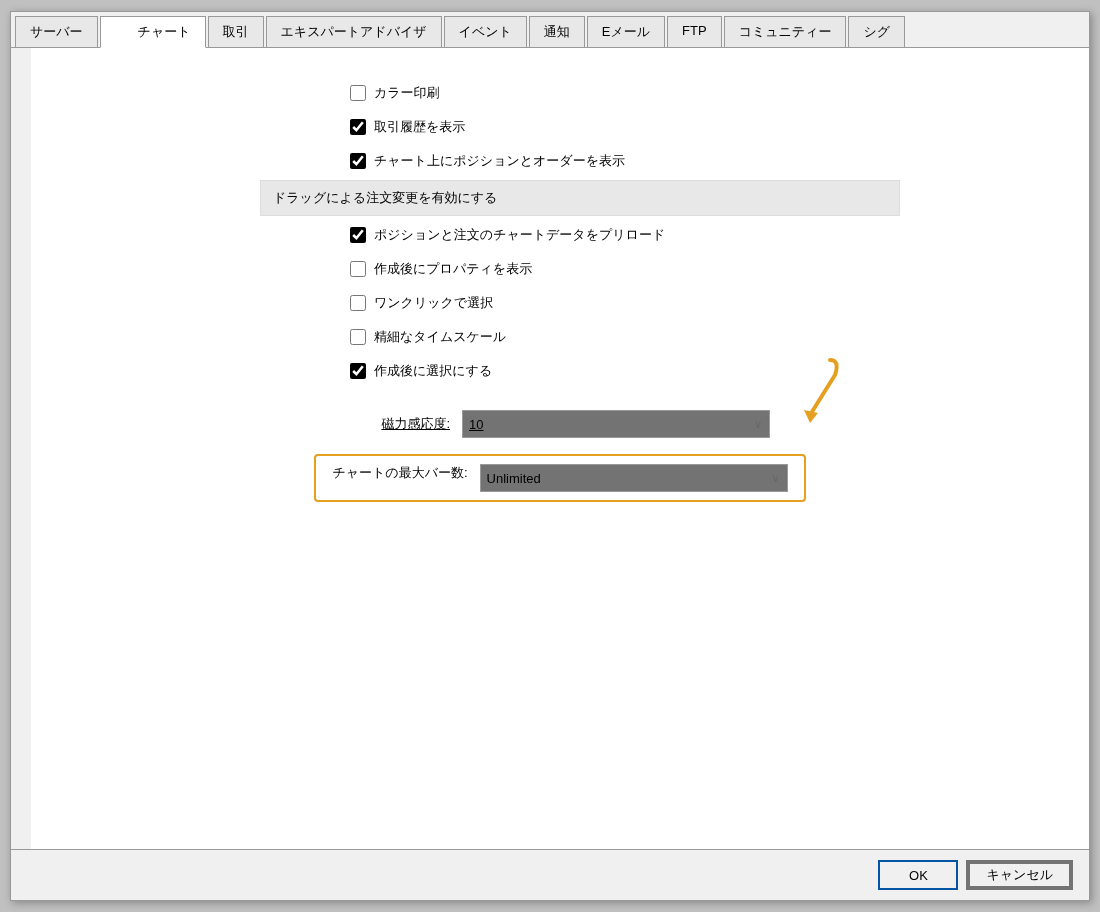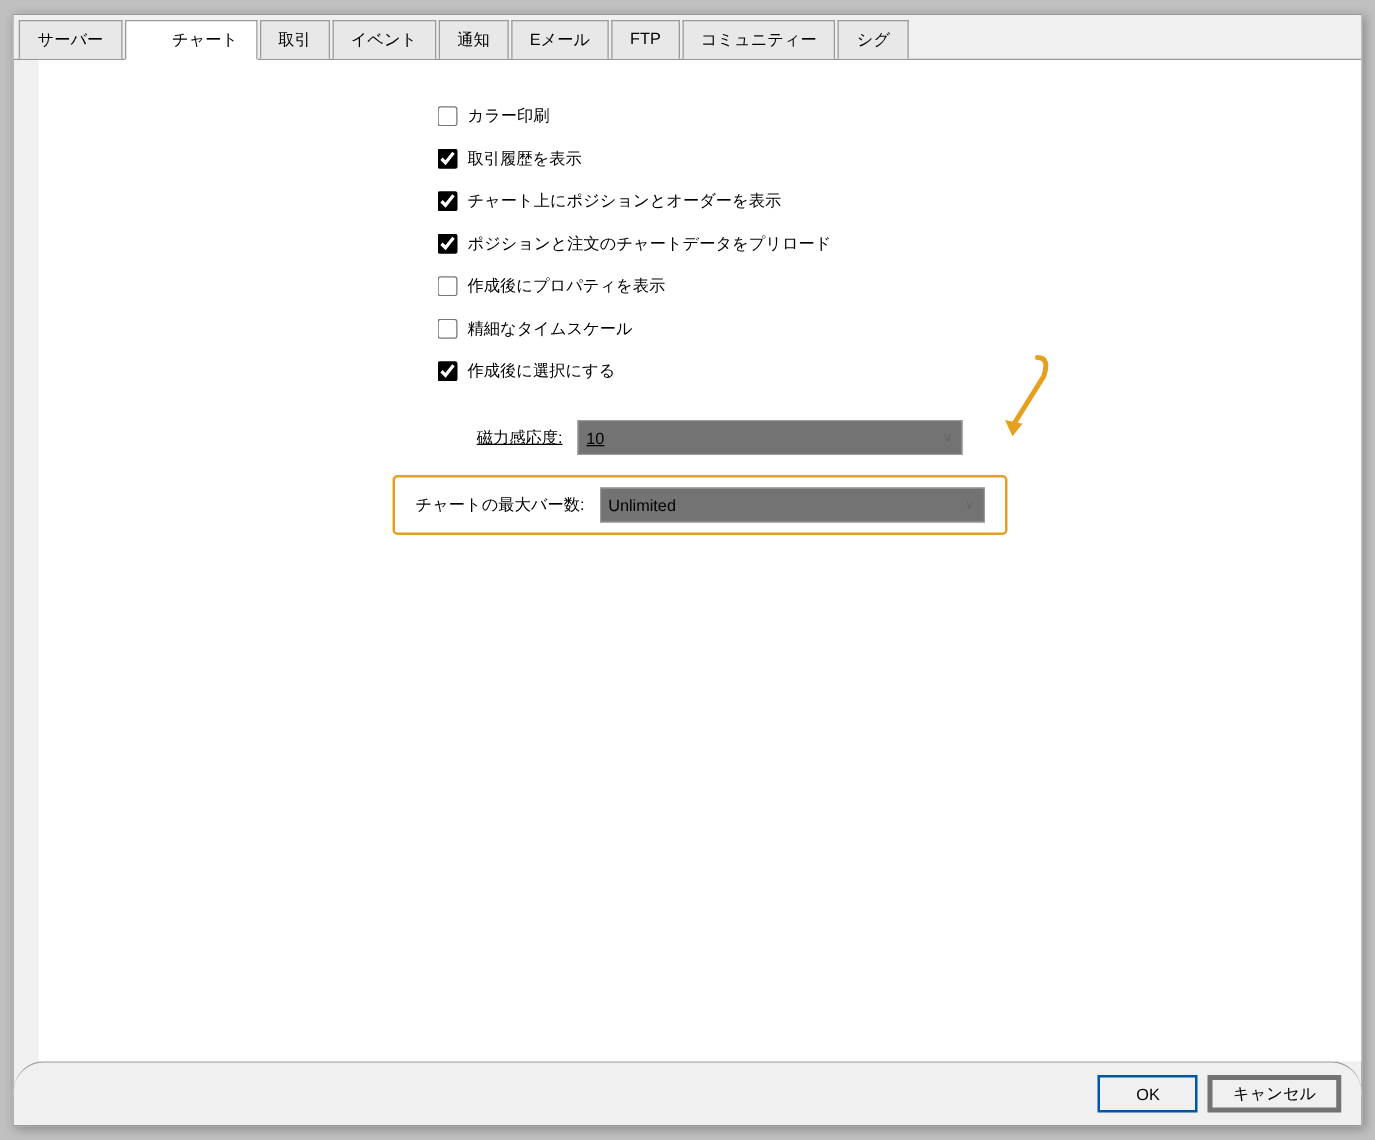--- a/index.html
+++ b/index.html
@@ -158,21 +158,21 @@
       color: #666;
       pointer-events: none;
     }
 
     .highlight-box {
       border: 2px solid #e6a020;
       border-radius: 4px;
       padding: 8px 16px;
       display: flex;
       flex-direction: row;
-      align-items: center;
+      align-items: flex-start;
       gap: 12px;
       margin: 4px auto;
       background: #fff;
     }
 
     .fields-section {
       display: flex;
       flex-direction: column;
       align-items: center;
       gap: 4px;
@@ -195,21 +195,20 @@
     }
 
     .bottom-bar {
       background: #f0f0f0;
       border-top: 1px solid #999;
       padding: 10px 16px;
       display: flex;
       flex-direction: row;
       justify-content: flex-end;
       gap: 8px;
-      border-radius: 24px;
     }
 
     .btn {
       min-width: 80px;
       height: 30px;
       font-size: 13px;
       border: 1px solid #0055a5;
       background: #f0f0f0;
       cursor: pointer;
       padding: 0 16px;
@@ -226,20 +225,21 @@
   </style>
 </head>
 <body>
 
 <div class="dialog">
 
   <div class="tab-bar">
     <div class="tab">サーバー</div>
     <div class="tab active">チャート</div>
     <div class="tab">取引</div>
+    <div class="tab">エキスパートアドバイザ</div>
     <div class="tab">イベント</div>
     <div class="tab">通知</div>
     <div class="tab">Eメール</div>
     <div class="tab">FTP</div>
     <div class="tab">コミュニティー</div>
     <div class="tab">シグ</div>
   </div>
 
   <div class="content-area">
     <div class="options-list">
@@ -252,31 +252,38 @@
       <div class="option-item">
         <input type="checkbox" id="show-trade-history" checked="" style="">
         <label for="show-trade-history">取引履歴を表示</label>
       </div>
 
       <div class="option-item">
         <input type="checkbox" id="show-positions-orders" checked="" style="">
         <label for="show-positions-orders">チャート上にポジションとオーダーを表示</label>
       </div>
 
+      <div class="option-item indented">
+        <label>ドラッグによる注文変更を有効にする</label>
+      </div>
 
       <div class="option-item">
         <input type="checkbox" id="preload-chart-data" checked="" style="">
         <label for="preload-chart-data">ポジションと注文のチャートデータをプリロード</label>
       </div>
 
       <div class="option-item">
         <input type="checkbox" id="show-properties" style="">
         <label for="show-properties">作成後にプロパティを表示</label>
       </div>
 
+      <div class="option-item">
+        <input type="checkbox" id="one-click-select" style="">
+        <label for="one-click-select">ワンクリックで選択</label>
+      </div>
 
       <div class="option-item">
         <input type="checkbox" id="fine-timescale" style="">
         <label for="fine-timescale">精細なタイムスケール</label>
       </div>
 
       <div class="option-item">
         <input type="checkbox" id="select-after-create" checked="" style="">
         <label for="select-after-create">作成後に選択にする</label>
       </div>

